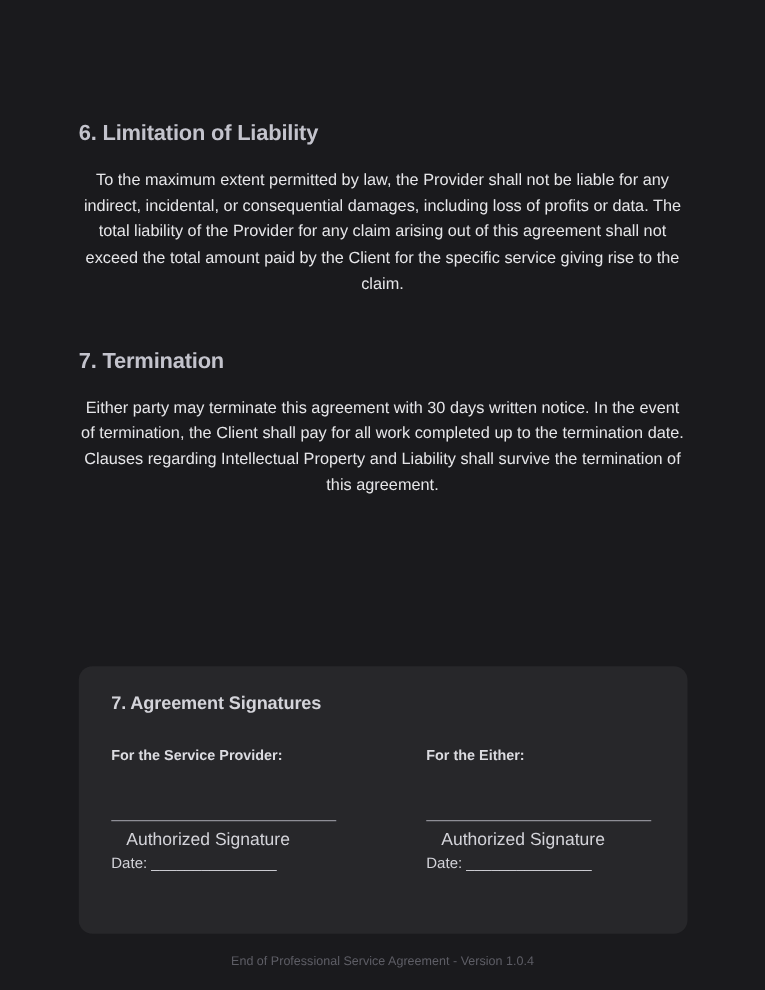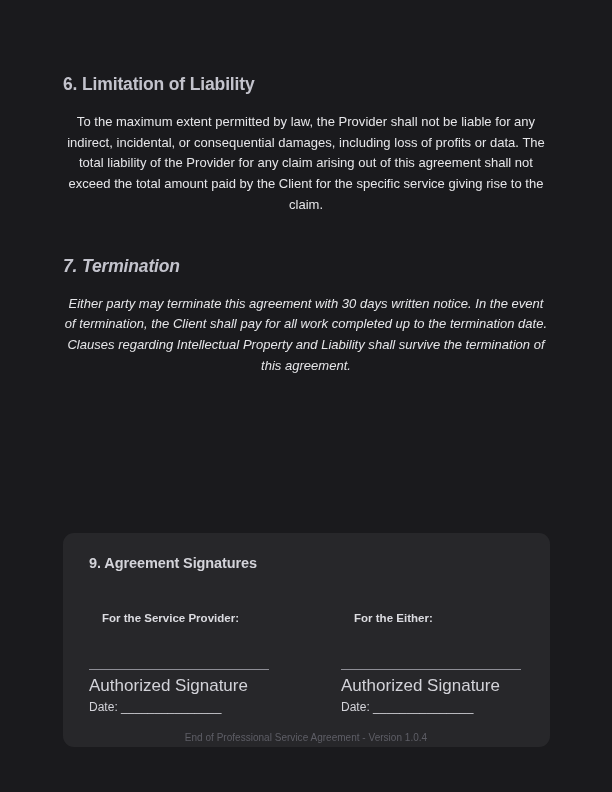--- a/index.html
+++ b/index.html
@@ -21,25 +21,24 @@
     height: 792px;
     box-sizing: border-box;
     padding: 0 63px;
   }
 
   
   .section {
     margin: 0;
   }
   .section--first {
-    padding-top: 74px;
+    padding-top: 96px;
   }
   .section + .section {
     padding-top: 40px;
-    font-style: italic;
   }
 
   .section-heading {
     margin: 0 0 17px 0;
     font-size: 17.5px;
     font-weight: bold;
     line-height: 1.2;
     letter-spacing: -0.15px;
     color: #c3c3cc;
   }
@@ -84,51 +83,51 @@
   }
   .sig-col--second {
     margin-left: 72px;
   }
 
   .sig-party {
     font-size: 11.5px;
     font-weight: bold;
     color: #dcdce1;
     letter-spacing: 0.01px;
-    margin: 13px;
+    margin: 0;
   }
 
   .sig-rule {
     height: 0;
     border: 0;
     border-top: 1.5px solid #8e8e96;
     width: 180px;
     margin: 45px 0 0 0;
   }
 
   .sig-caption {
-    margin: 6px 0 0 0;
-    font-size: 17px;
+    margin: 6px 0 0 12px;
+    font-size: 14px;
     color: #d3d3d9;
     letter-spacing: 0.01px;
   }
 
   .sig-date {
     margin: 4px 0 0 0;
     font-size: 12px;
     color: #d3d3d9;
     letter-spacing: 0.01px;
     white-space: pre;
   }
 
   
   .page-footer {
     position: absolute;
     left: 0;
-    top: 732px;
+    top: 764px;
     width: 612px;
     text-align: center;
     font-size: 10px;
     color: #5e5e66;
     letter-spacing: 0.02px;
   }
 </style>
 </head>
 <body>
 
@@ -141,21 +140,21 @@
 
   <div class="section">
     <h2 class="section-heading">7. Termination</h2>
     <p class="section-body">Either party may terminate this agreement with 30 days written notice. In the event of termination, the Client shall pay for all work completed up to the termination date. Clauses regarding Intellectual Property and Liability shall survive the termination of this agreement.</p>
   </div>
 
   <div class="section">
   </div>
 
   <div class="signature-card">
-    <h3 class="card-heading">9. Agreement Signatures</h3>
+    <h3 class="card-heading">7. Agreement Signatures</h3>
 
     <div class="sig-columns">
 
       <div class="sig-col">
         <p class="sig-party">For the Service Provider:</p>
         <hr class="sig-rule">
         <p class="sig-caption">Authorized Signature</p>
         <p class="sig-date">Date: _______________</p>
       </div>
 

